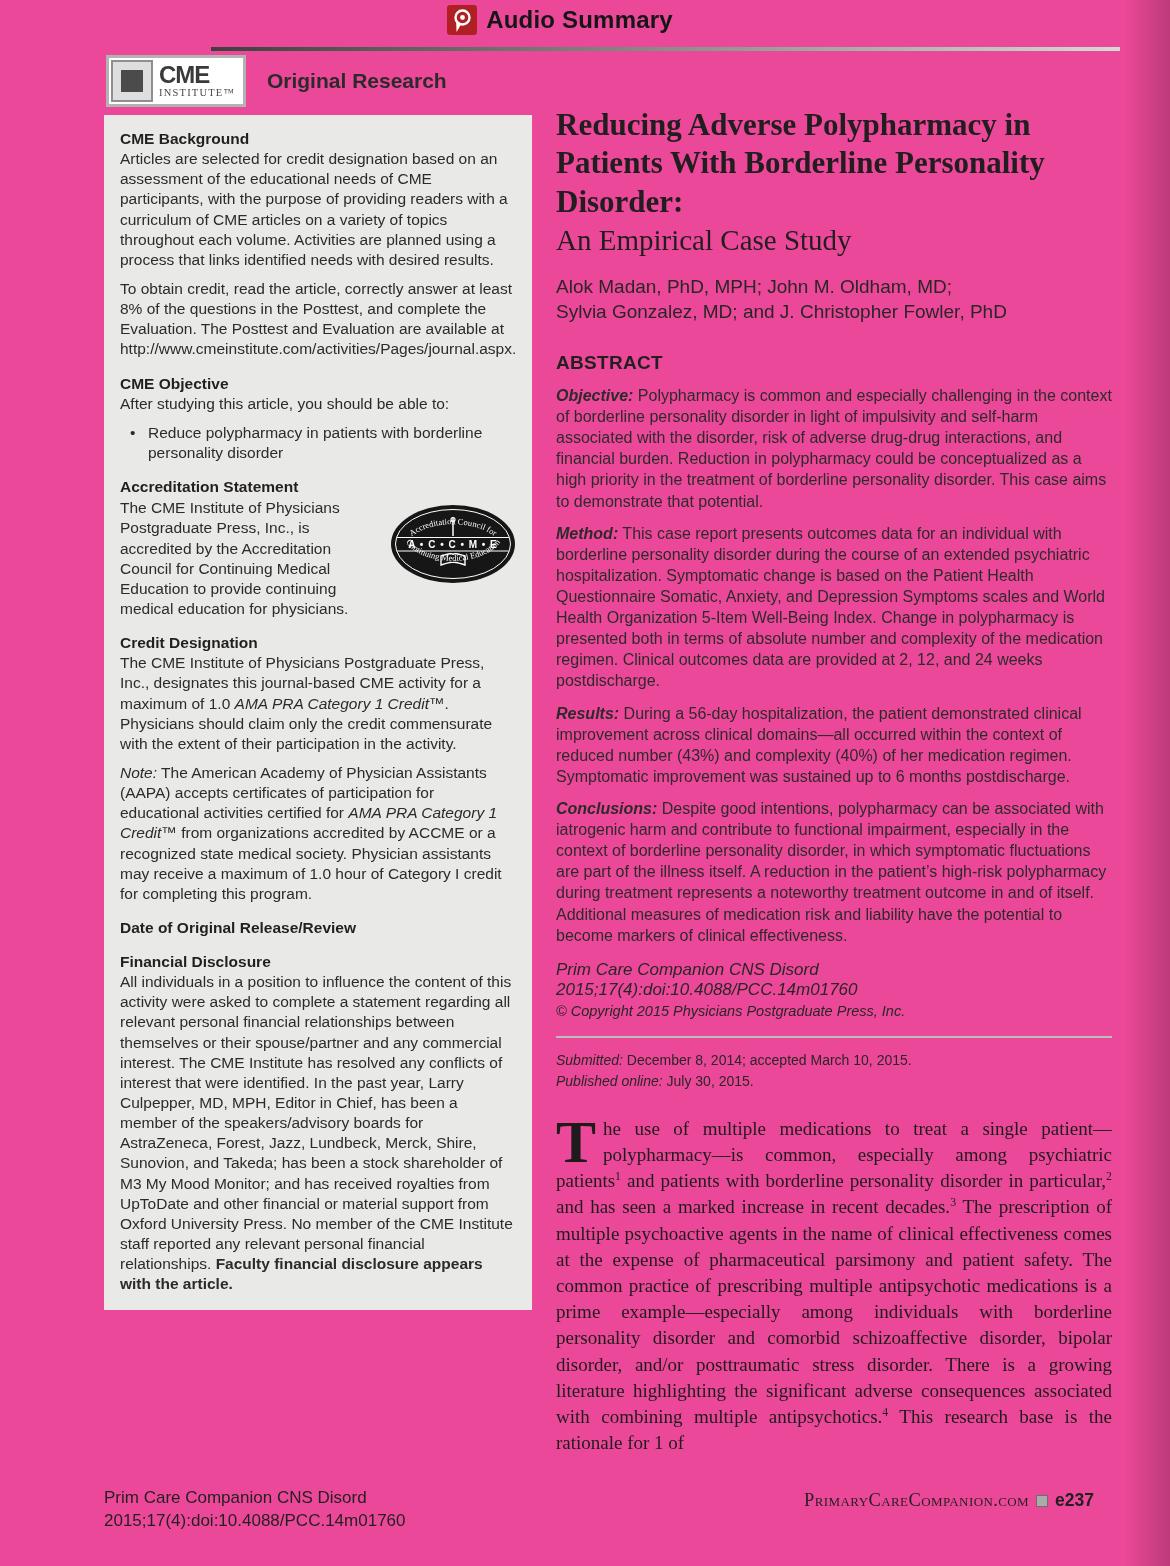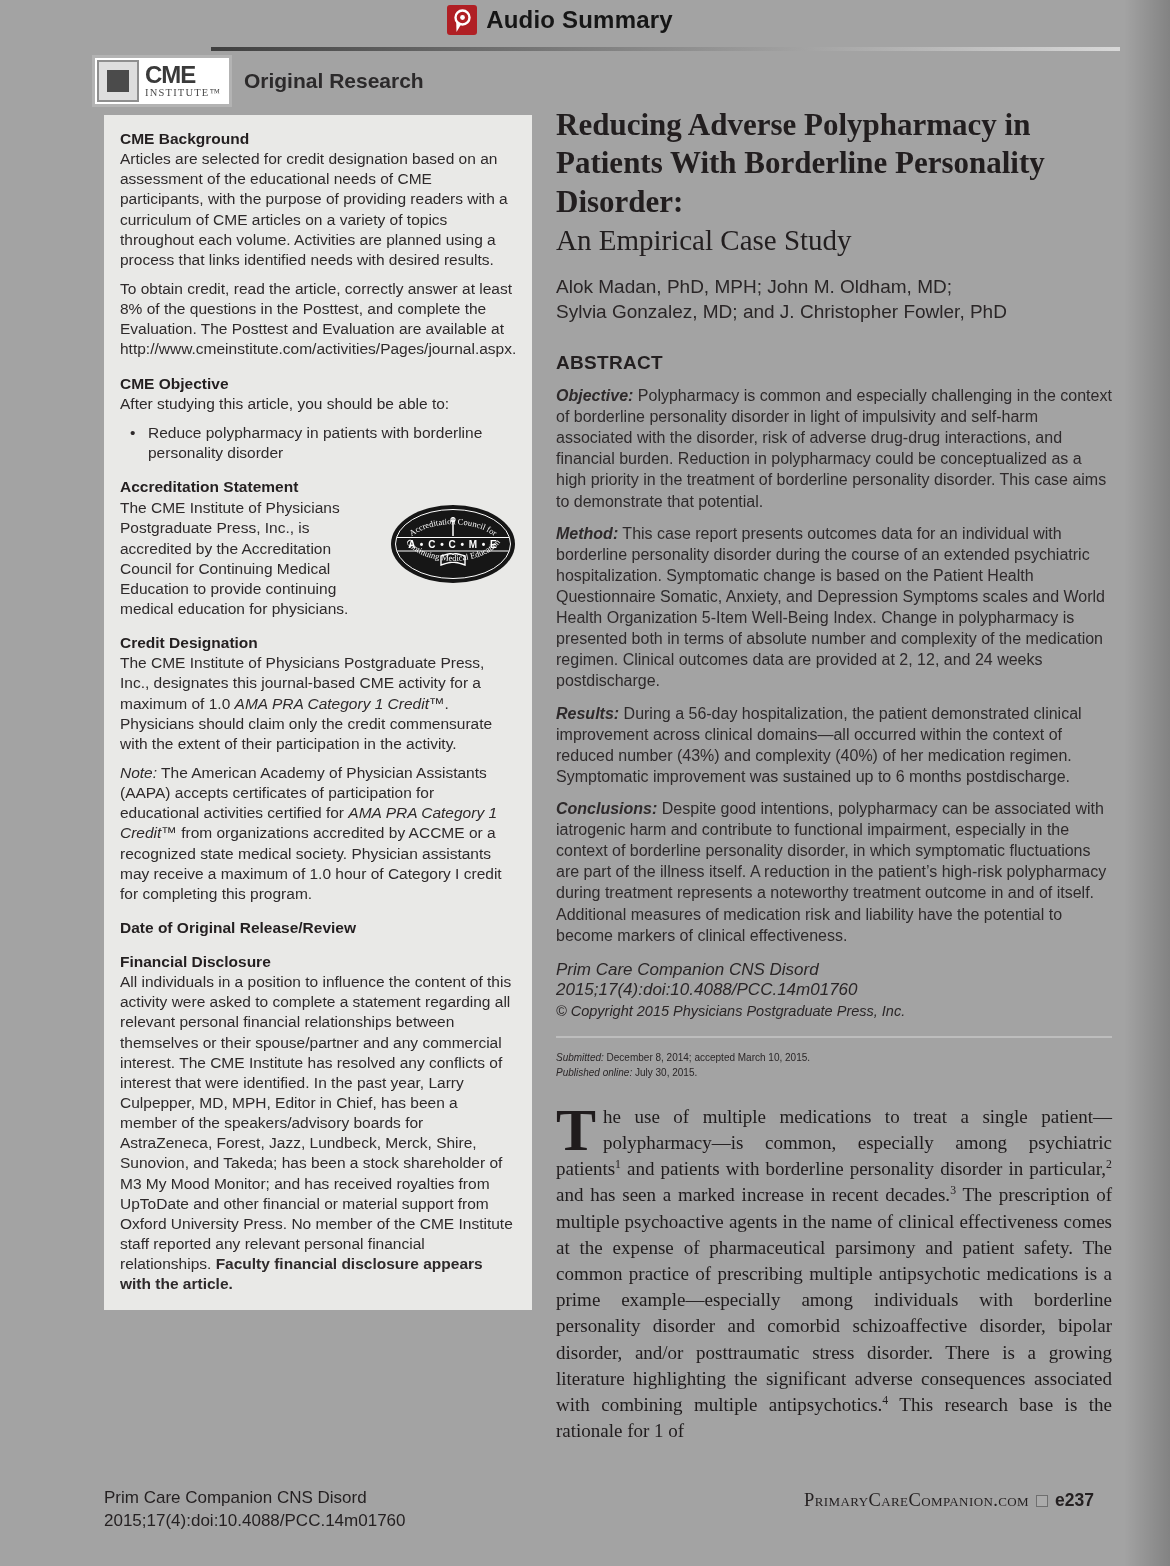--- a/index.html
+++ b/index.html
@@ -1,27 +1,27 @@
 <!DOCTYPE html>
 <html><head>
 <meta charset="utf-8">
 <style>
   html,body{margin:0;padding:0;background:#ffffff;}
-  .page{position:relative;width:1170px;height:1566px;background:#a3a3a3;overflow:hidden;
+  .page{position:relative;width:1170px;height:1566px;background:#ec4899;overflow:hidden;
         font-family:"Liberation Sans",sans-serif;color:#262223;}
   .edge-shade{position:absolute;top:0;right:0;width:46px;height:1566px;
         background:linear-gradient(to right,rgba(0,0,0,0),rgba(0,0,0,0.20));pointer-events:none;}
 
   
   .audio-header{position:absolute;top:5px;left:0;width:1120px;display:flex;justify-content:center;
         align-items:center;gap:9px;}
   .audio-label{font-size:24px;font-weight:600;color:#161616;letter-spacing:0.2px;}
   .rule-gradient{position:absolute;top:47px;left:211px;width:909px;height:4px;
         background:linear-gradient(to right,#3f3f3f,#d8d8d8);}
-  .brand-row{position:absolute;top:55px;left:92px;display:flex;align-items:center;gap:12px;}
+  .brand-row{position:absolute;top:55px;left:106px;display:flex;align-items:center;gap:21px;}
   .cme-logo{display:flex;align-items:center;border:3px solid #b3b3b3;background:#ffffff;padding:2px 8px 2px 2px;}
   .cme-logo-frame{width:38px;height:38px;border:2px solid #8f8f8f;background:#dedede;
         display:flex;align-items:center;justify-content:center;margin-right:6px;}
   .cme-logo-square{width:22px;height:22px;background:#4b4b4b;}
   .cme-logo-cme{font-weight:bold;font-size:24px;letter-spacing:-1px;color:#3a3a3a;line-height:1;}
   .cme-logo-inst{font-family:"Liberation Serif",serif;font-size:10.5px;letter-spacing:1.2px;color:#4a4a4a;line-height:1.1;}
   .section-label{font-size:21px;font-weight:bold;color:#2c2a2b;}
 
   
   .sidebar{position:absolute;left:104px;top:115px;width:428px;background:#e9e9e7;
@@ -38,21 +38,21 @@
   
   .main{position:absolute;left:556px;top:106px;width:556px;}
   .title{font-family:"Liberation Serif",serif;font-weight:bold;font-size:31px;line-height:1.24;color:#221e1f;}
   .subtitle{font-family:"Liberation Serif",serif;font-size:29px;line-height:1.26;color:#221e1f;margin-top:1px;}
   .authors{margin-top:15px;font-size:19px;line-height:1.32;color:#2a2627;}
   .abstract-h{margin-top:28px;font-size:19px;font-weight:bold;letter-spacing:0.3px;color:#231f20;}
   .abs p{margin:11px 0 0 0;font-size:16px;line-height:1.32;color:#2e2a2b;}
   .cite{margin-top:14px;font-style:italic;font-size:17px;color:#2a2627;}
   .copyline{margin-top:3px;font-style:italic;font-size:14.5px;color:#2a2627;}
   .meta-rule{margin-top:17px;border:0;border-top:2px solid #bdbdbd;width:100%;}
-  .meta{margin-top:12px;font-size:10px;line-height:1.5;color:#2a2627;}
+  .meta{margin-top:12px;font-size:14px;line-height:1.5;color:#2a2627;}
   .intro{margin-top:24px;font-family:"Liberation Serif",serif;font-size:19px;line-height:1.38;
         text-align:justify;color:#1f1b1c;}
   .dropcap{float:left;font-family:"Liberation Serif",serif;font-weight:bold;font-size:60px;
         line-height:48px;padding:2px 7px 0 0;color:#1f1b1c;}
 
   .seg-i{font-style:italic;}
   .seg-b{font-weight:bold;}
   .seg-bi{font-weight:bold;font-style:italic;text-align:right;}
   .seg-sup{vertical-align:super;font-size:0.62em;line-height:0;}
 

